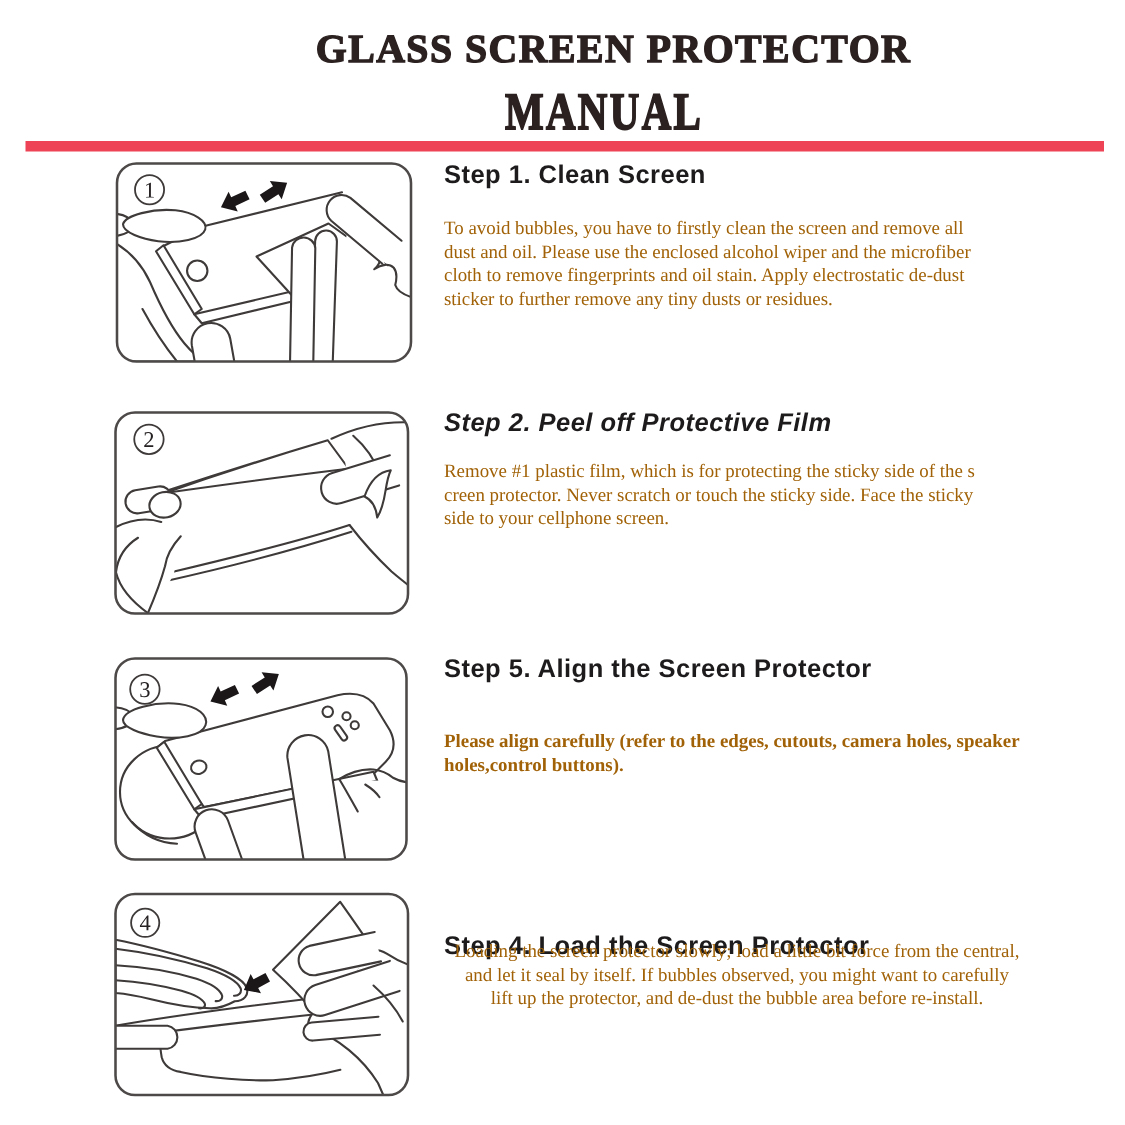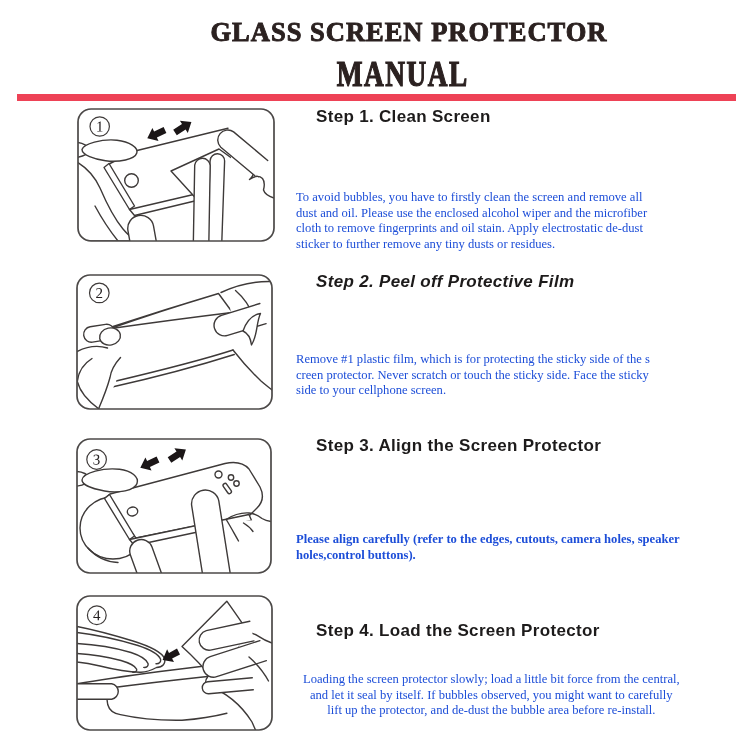--- a/index.html
+++ b/index.html
@@ -6,23 +6,23 @@
 body{width:750px;height:750px;background:#ffffff;position:relative;overflow:hidden;
      font-family:"Liberation Sans", sans-serif;}
 .h,.b,.title{transform:translateZ(0);will-change:transform;}
 .title{position:absolute;left:0;top:0;width:750px;text-align:center;
        font-family:"Liberation Serif", serif;font-weight:bold;color:#2b2120;}
 #t1{top:17px;left:34px;font-size:26.5px;letter-spacing:1.0px;-webkit-text-stroke:0.9px #2b2120;}
 #t2{top:55px;left:28px;font-size:35px;}
 #t2 span{display:inline-block;transform:scale(0.78,1);transform-origin:50% 50%;letter-spacing:2px;-webkit-text-stroke:1.2px #2b2120;}
 #redline{position:absolute;left:17px;top:94px;width:719px;height:7px;background:#ee4256;}
 .h{position:absolute;left:296px;font-size:17px;font-weight:bold;color:#1d1b1b;line-height:1;letter-spacing:0.32px;
-   font-family:"Liberation Sans", sans-serif;margin-left:20px;}
-.b{position:absolute;left:296px;font-size:12.6px;color:#1d4ed8;line-height:15.5px;
-   font-family:"Liberation Serif", serif;margin-top:45px;}
+   font-family:"Liberation Sans", sans-serif;}
+.b{position:absolute;left:296px;font-size:12.6px;color:#a16207;line-height:15.5px;
+   font-family:"Liberation Serif", serif;}
 #svgmain{position:absolute;left:0;top:0;transform:translateZ(0);will-change:transform;}
 </style>
 </head>
 <body>
 <div class="title" id="t1">GLASS SCREEN PROTECTOR</div>
 <div class="title" id="t2"><span>MANUAL</span></div>
 <div id="redline"></div>
 
 <svg id="svgmain" width="750" height="750" viewBox="0 0 750 750">
 <defs>
@@ -134,20 +134,20 @@
 <div class="b" style="top:145px;">To avoid bubbles, you have to firstly clean the screen and remove all<br>
 dust and oil. Please use the enclosed alcohol wiper and the microfiber<br>
 cloth to remove fingerprints and oil stain. Apply electrostatic de-dust<br>
 sticker to further remove any tiny dusts or residues.</div>
 
 <div class="h" style="top:273px;font-style:italic;">Step 2. Peel off Protective Film</div>
 <div class="b" style="top:307px;">Remove #1 plastic film, which is for protecting the sticky side of the s<br>
 creen protector. Never scratch or touch the sticky side. Face the sticky<br>
 side to your cellphone screen.</div>
 
-<div class="h" style="top:437px;">Step 3. Align the Screen Protector</div>
+<div class="h" style="top:437px;">Step 5. Align the Screen Protector</div>
 <div class="b" style="top:487px;font-weight:bold;">Please align carefully (refer to the edges, cutouts, camera holes, speaker<br>
 holes,control buttons).</div>
 
 <div class="h" style="top:622px;">Step 4. Load the Screen Protector</div>
 <div class="b" style="top:627px;left:303px;text-align:center;">Loading the screen protector slowly; load a little bit force from the central,<br>
 and let it seal by itself. If bubbles observed, you might want to carefully<br>
 lift up the protector, and de-dust the bubble area before re-install.</div>
 
 </body></html>

